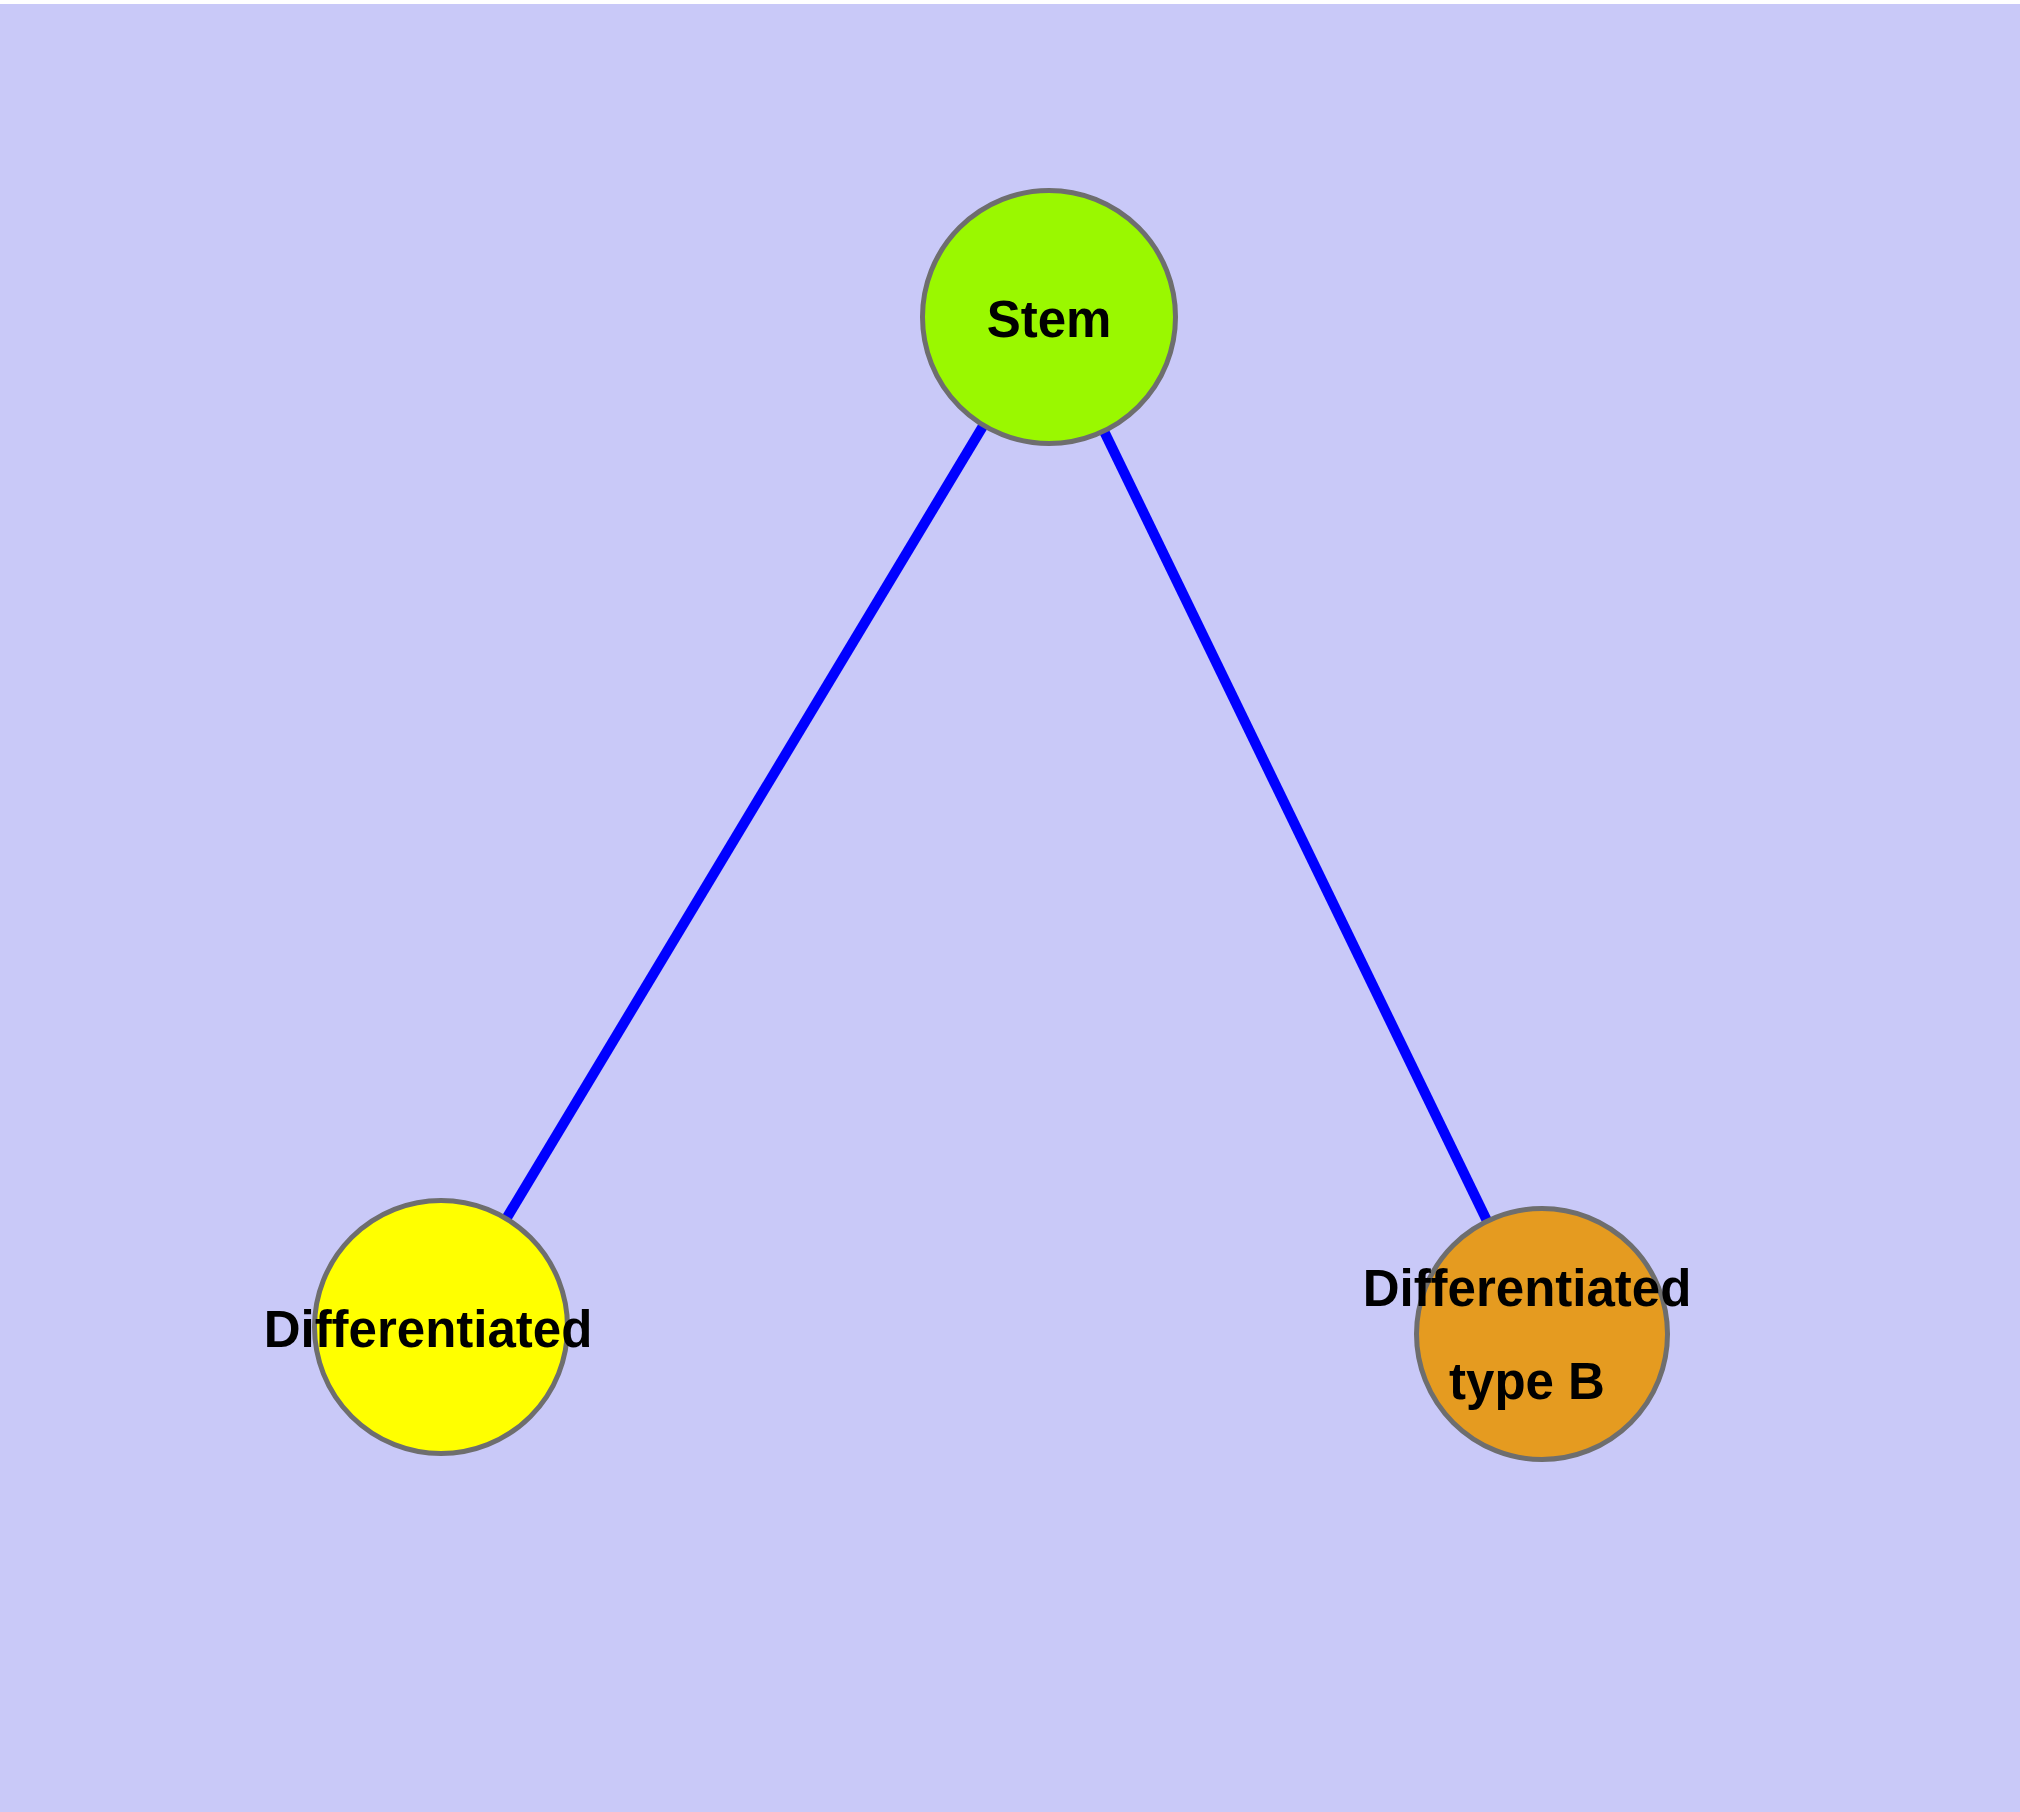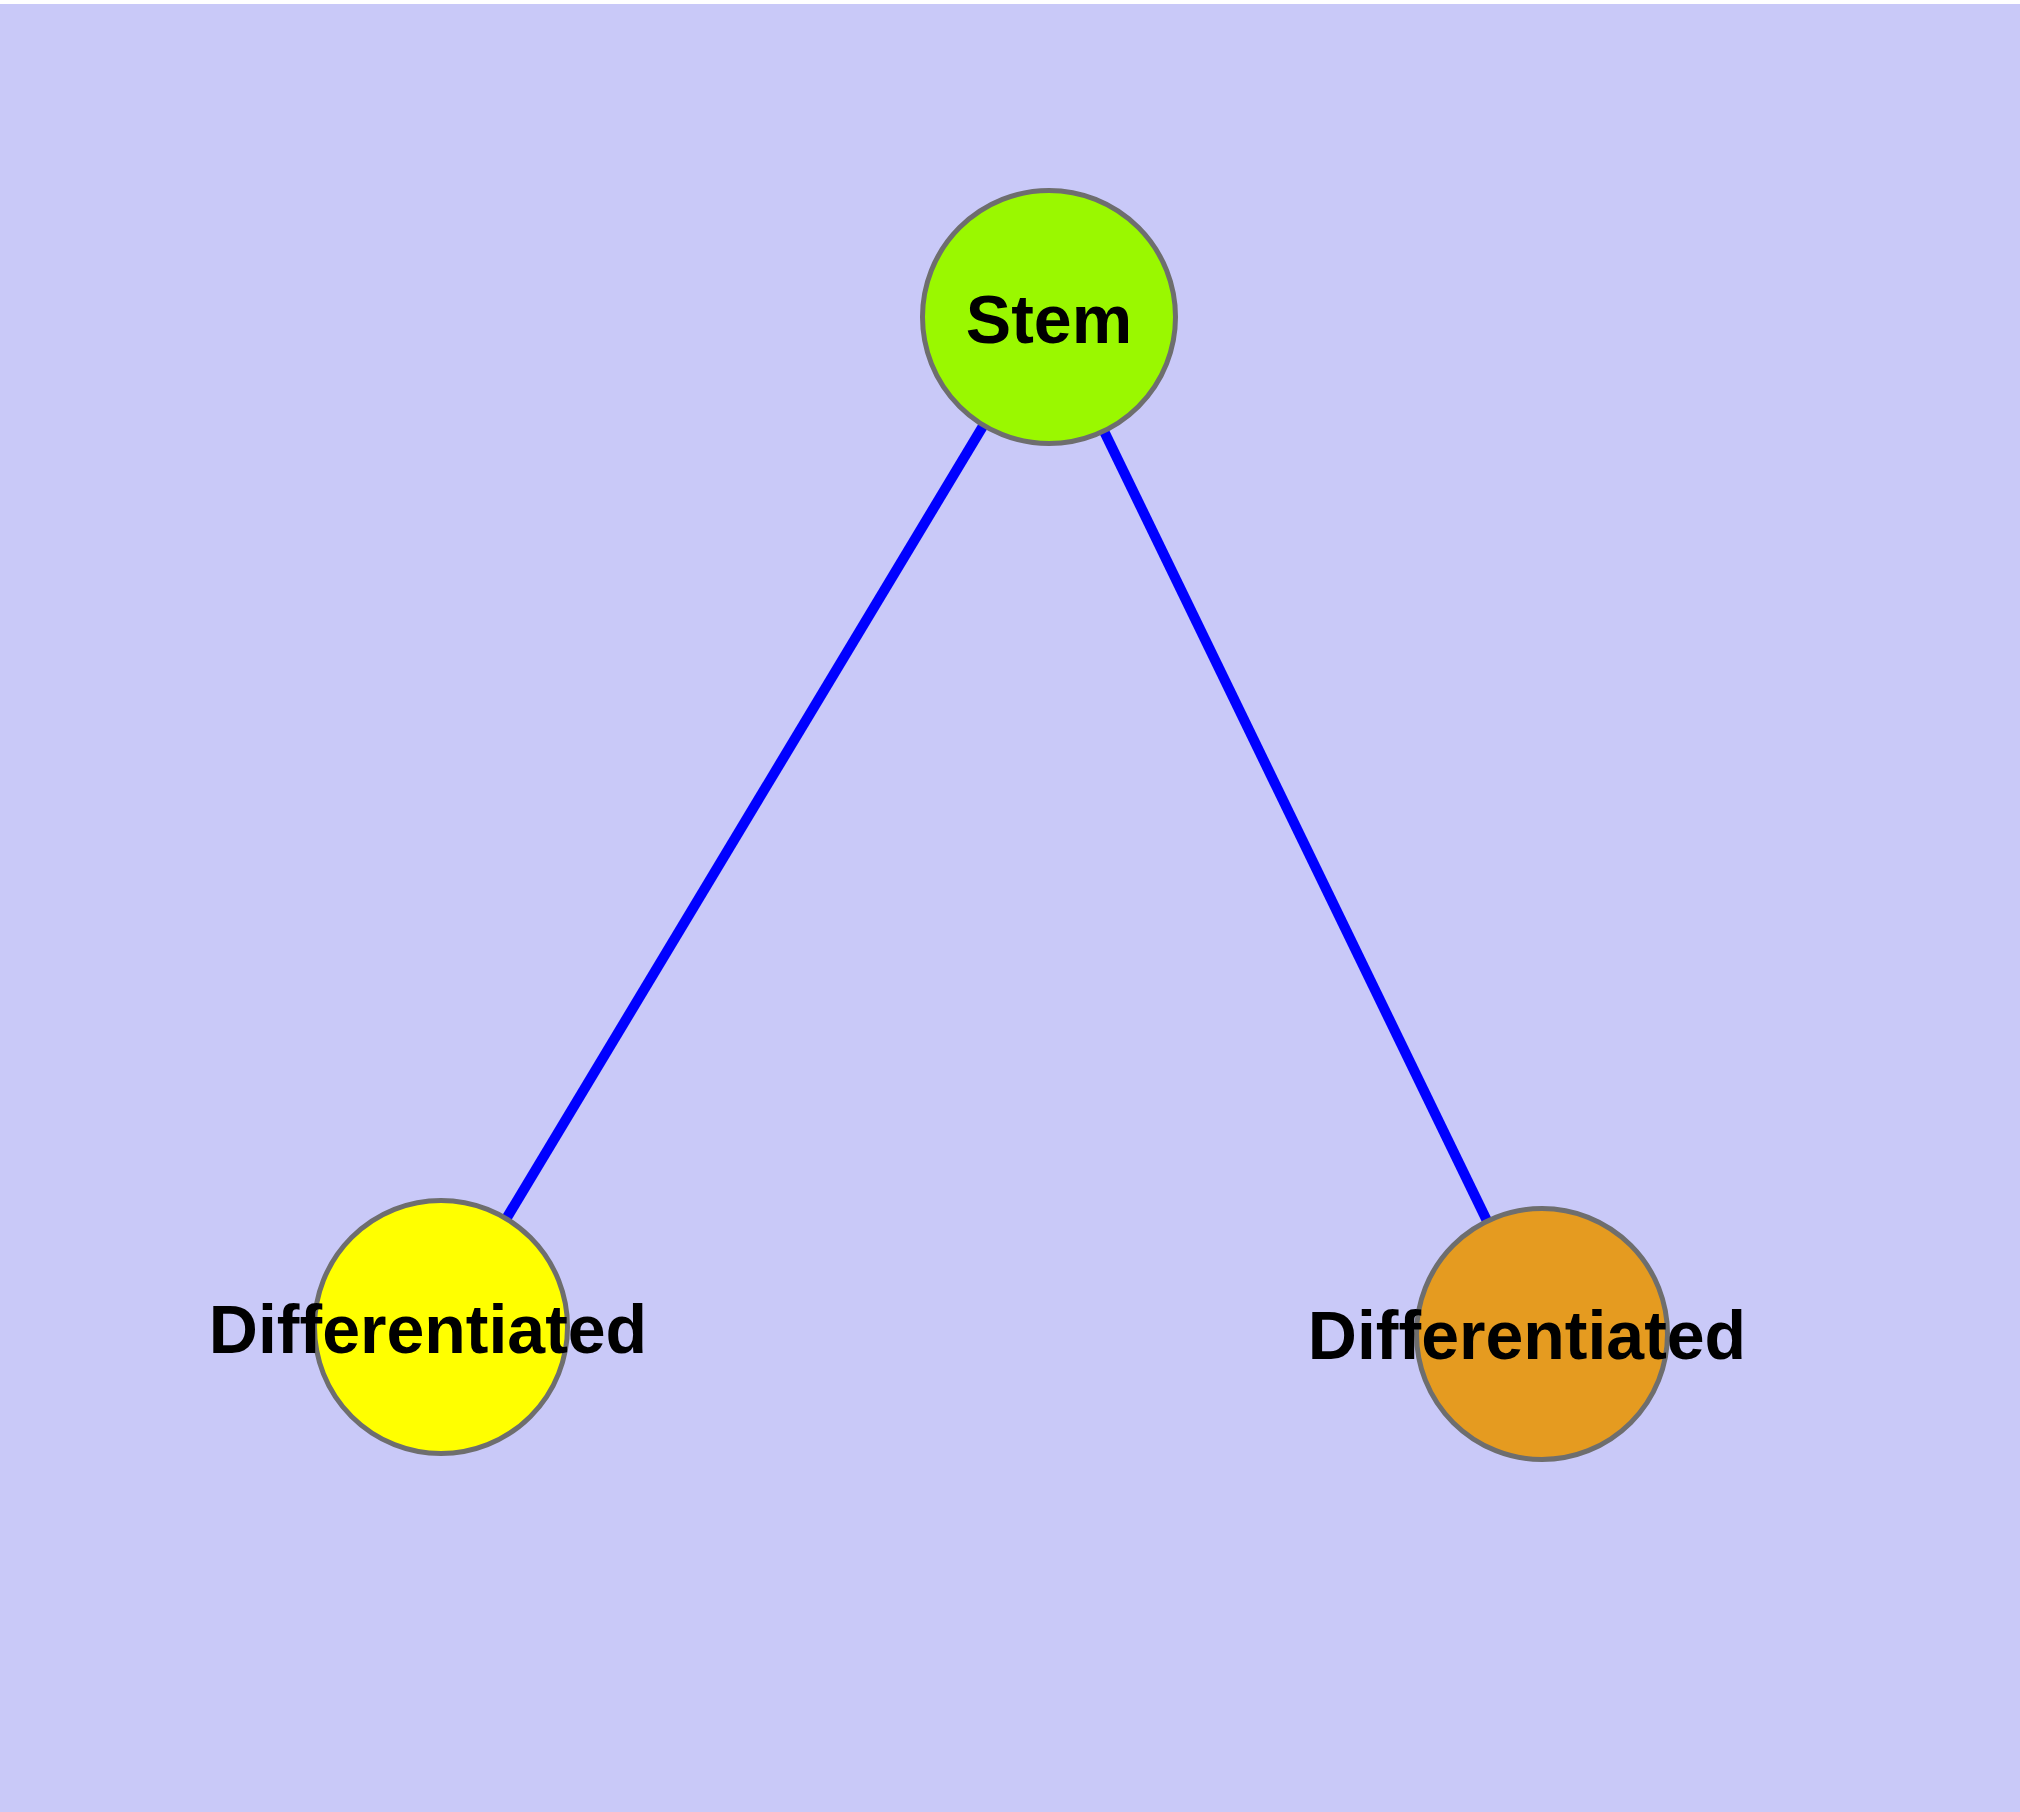--- a/index.html
+++ b/index.html
@@ -58,21 +58,21 @@
     width: 256px;
     height: 256px;
     background: #e59b20;
   }
   .node-label {
     position: absolute;
     transform: translate(-50%, -50%);
     z-index: 3;
     color: #000000;
     font-weight: bold;
-    font-size: 68px;
+    font-size: 51px;
     line-height: 93px;
     text-align: center;
     white-space: nowrap;
   }
   #label-stem   { left: 1049px; top: 319px; }
   #label-type-a { left: 428px;  top: 1329px; }
   #label-type-b { left: 1527px; top: 1335px; }
 </style>
 </head>
 <body>
@@ -92,15 +92,16 @@
   <div id="label-stem" class="node-label">
     <div>Stem</div>
   </div>
 
   <div id="label-type-a" class="node-label">
     <div>Differentiated</div>
   </div>
 
   <div id="label-type-b" class="node-label">
     <div>Differentiated</div>
+    <div>type B</div>
   </div>
 </div>
 
 
 </body></html>

